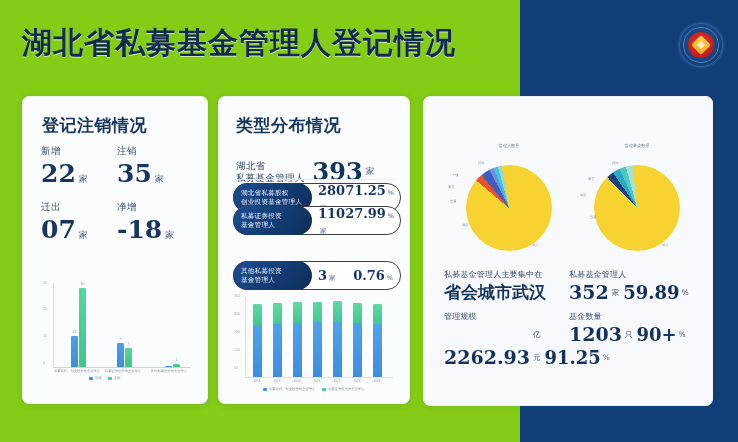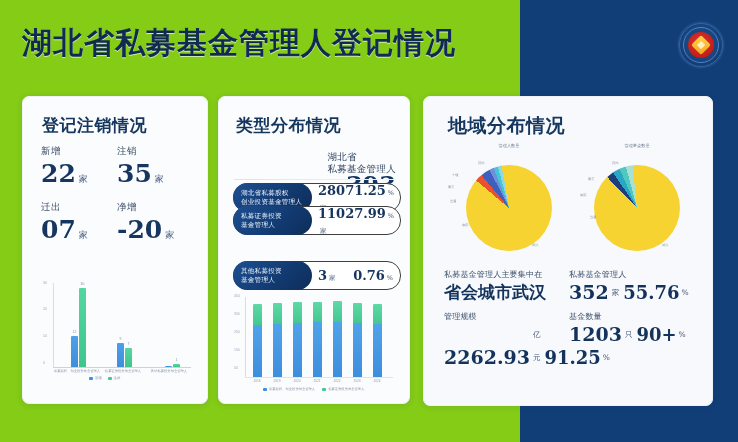--- a/index.html
+++ b/index.html
@@ -110,21 +110,21 @@
     position:absolute;top:88px;font-size:3.3px;color:#8b98aa;
     text-align:center;white-space:nowrap;transform:translateX(-50%);
   }
   .legend1{
     position:absolute;left:50px;top:95px;display:flex;gap:6px;align-items:center;
     font-size:3.3px;color:#8b98aa;
   }
   .legend1 .sw{width:4px;height:3px;border-radius:1px;display:inline-block;margin-right:2px;vertical-align:middle;}
 
   
-  .type-total{position:absolute;left:17px;top:54px;width:160px;display:flex;align-items:flex-end;flex-direction:column;}
+  .type-total{position:absolute;left:17px;top:63px;width:160px;display:flex;align-items:center;}
   .type-total-label{font-size:9.5px;color:#31455f;line-height:12px;letter-spacing:.3px;}
   .type-total-num{
     font-family:"DejaVu Serif","Liberation Serif",serif;
     font-size:24px;font-weight:700;color:#123560;margin-left:8px;line-height:22px;
   }
   .type-total-unit{font-size:8.5px;color:#41567a;margin-left:3px;}
   .type-rule{position:absolute;left:15px;top:82px;width:162px;height:1px;background:linear-gradient(90deg,#dbe3ee,#f2f5f9);}
 
   .type-row{
     position:absolute;left:14px;width:166px;height:27px;
@@ -247,21 +247,21 @@
         <div class="stat-cell">
           <div class="stat-label">迁出</div>
           <div class="stat-val">
             <span>07</span>
             <span class="stat-unit">家</span>
           </div>
         </div>
         <div class="stat-cell">
           <div class="stat-label">净增</div>
           <div class="stat-val">
-            <span>-20</span>
+            <span>-18</span>
             <span class="stat-unit">家</span>
           </div>
         </div>
       </div>
     </div>
 
     <div class="chart1">
       <div class="axis-y"></div>
       <div class="axis-x"></div>
       <div class="ytick" style="top:0px;">30</div>
@@ -407,21 +407,20 @@
       <div class="xlab2" style="left:144px;">2024</div>
 
       <div class="legend2">
         <span><i class="sw" style="background:#3d8ede"></i><span>私募股权、创业投资基金管理人</span></span>
         <span><i class="sw" style="background:#43c892"></i><span>私募证券投资基金管理人</span></span>
       </div>
     </div>
   </div>
 
   <div class="card" id="card-region">
-    <div class="card-title">地域分布情况</div>
 
     <div class="pie-wrap" id="pie-0">
       <div class="pie-title">管理人数量</div>
       <div class="pie-disc"></div>
       <div class="leader" style="left:30px;top:18px;">其他</div>
       <div class="leader" style="left:4px;top:30px;">十堰</div>
       <div class="leader" style="left:0px;top:42px;">黄石</div>
       <div class="leader" style="left:2px;top:56px;">宜昌</div>
       <div class="leader" style="left:14px;top:80px;">襄阳</div>
       <div class="leader" style="left:84px;top:100px;">武汉</div>
@@ -443,21 +442,21 @@
           <div class="rs-label">私募基金管理人主要集中在</div>
           <div class="rs-big sm">
             <span>省会城市武汉</span>
           </div>
         </div>
         <div class="rs-cell">
           <div class="rs-label">私募基金管理人</div>
           <div class="rs-big">
             <span>352</span>
             <span class="u">家</span>
-            <span class="pct">55.76</span>
+            <span class="pct">59.89</span>
             <span class="pu">%</span>
           </div>
         </div>
       </div>
       <div class="rs-row">
         <div class="rs-cell">
           <div class="rs-label">管理规模</div>
           <div class="rs-big">
             <span>2262.93</span>
             <span class="u">亿元</span>

